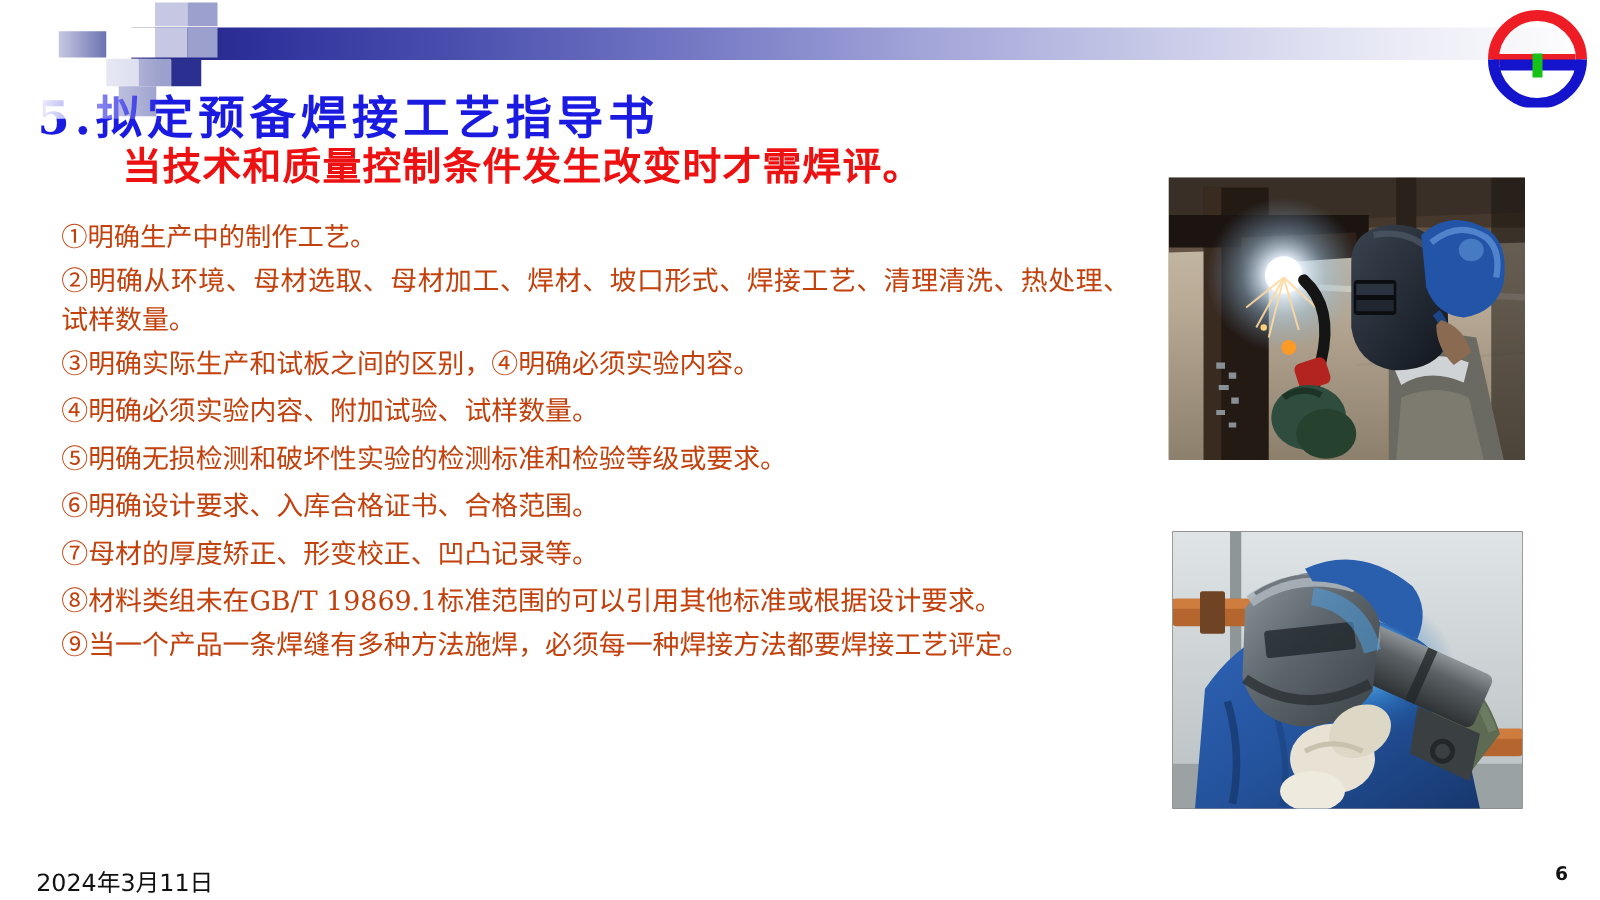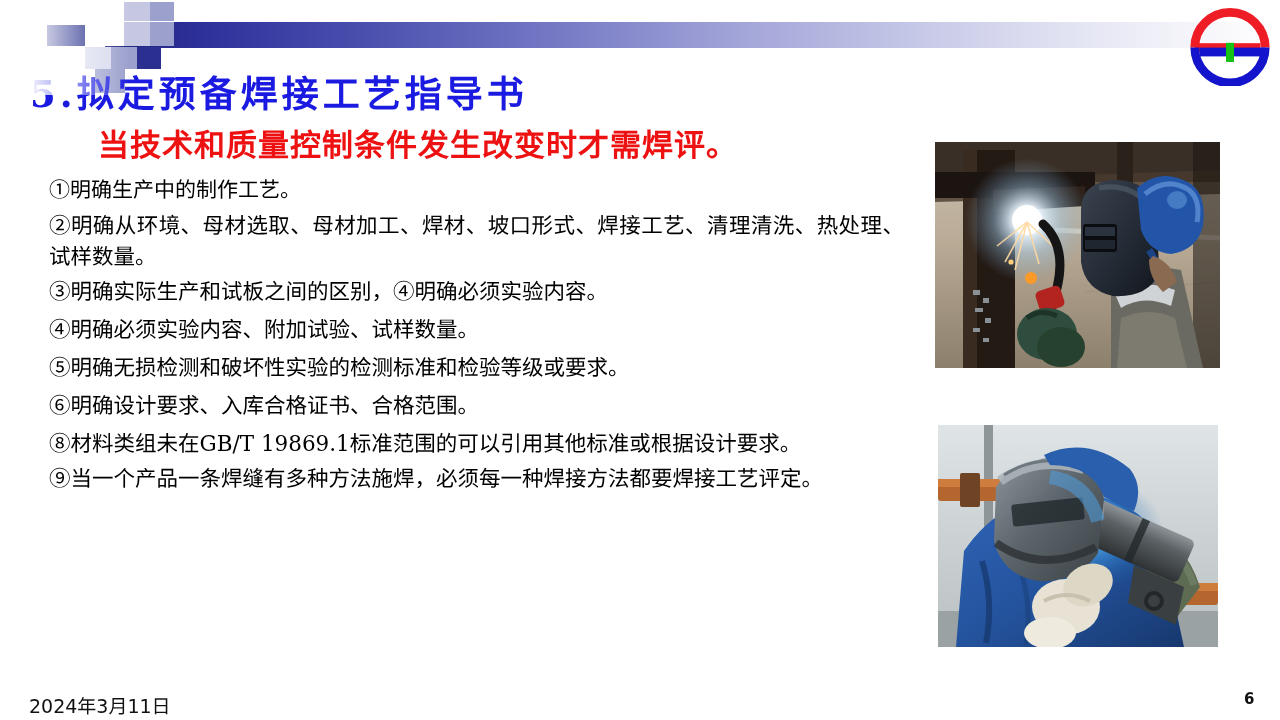--- a/index.html
+++ b/index.html
@@ -74,36 +74,36 @@
     font-size:37px;
     font-weight:bold;
     color:#1a1ae0;
     letter-spacing:4px;
     white-space:nowrap;
   }
 
   
   .subtitle {
     position:absolute;
-    left:98px; top:120px;
+    left:98px; top:108px;
     font-family:"DejaVu Serif","Liberation Serif",serif;
     font-size:31px;
     font-weight:bold;
     color:#ee1111;
     letter-spacing:1px;
     white-space:nowrap;
   }
 
   
   .body-list {
     position:absolute;
     left:49px; top:176px;
     width:855px;
     font-family:"DejaVu Serif","Liberation Serif",serif;
-    color:#000000;
+    color:#c2410c;
   }
   .body-list li {
     list-style:none;
     font-size:21.5px;
     line-height:31px;
     margin-bottom:7px;
     text-align:justify;
     letter-spacing:0px;
   }
   .body-list li.tight { margin-bottom:4px; }
@@ -173,20 +173,21 @@
 
   <div class="subtitle">当技术和质量控制条件发生改变时才需焊评。</div>
 
   <ul class="body-list">
     <li class="first">①明确生产中的制作工艺。</li>
     <li class="tight">②明确从环境、母材选取、母材加工、焊材、坡口形式、焊接工艺、清理清洗、热处理、试样数量。</li>
     <li>③明确实际生产和试板之间的区别，④明确必须实验内容。</li>
     <li>④明确必须实验内容、附加试验、试样数量。</li>
     <li>⑤明确无损检测和破坏性实验的检测标准和检验等级或要求。</li>
     <li>⑥明确设计要求、入库合格证书、合格范围。</li>
+    <li>⑦母材的厚度矫正、形变校正、凹凸记录等。</li>
     <li class="tight">⑧材料类组未在GB/T 19869.1标准范围的可以引用其他标准或根据设计要求。</li>
     <li class="tight">⑨当一个产品一条焊缝有多种方法施焊，必须每一种焊接方法都要焊接工艺评定。</li>
   </ul>
 
   <div class="photo photo-1">
     <svg width="285" height="226" viewBox="0 0 285 226">
       <defs>
         <radialGradient id="arcGlow" cx="0.5" cy="0.5" r="0.5">
           <stop offset="0%" stop-color="#ffffff"></stop>
           <stop offset="25%" stop-color="#e8f4ff" stop-opacity="0.9"></stop>

